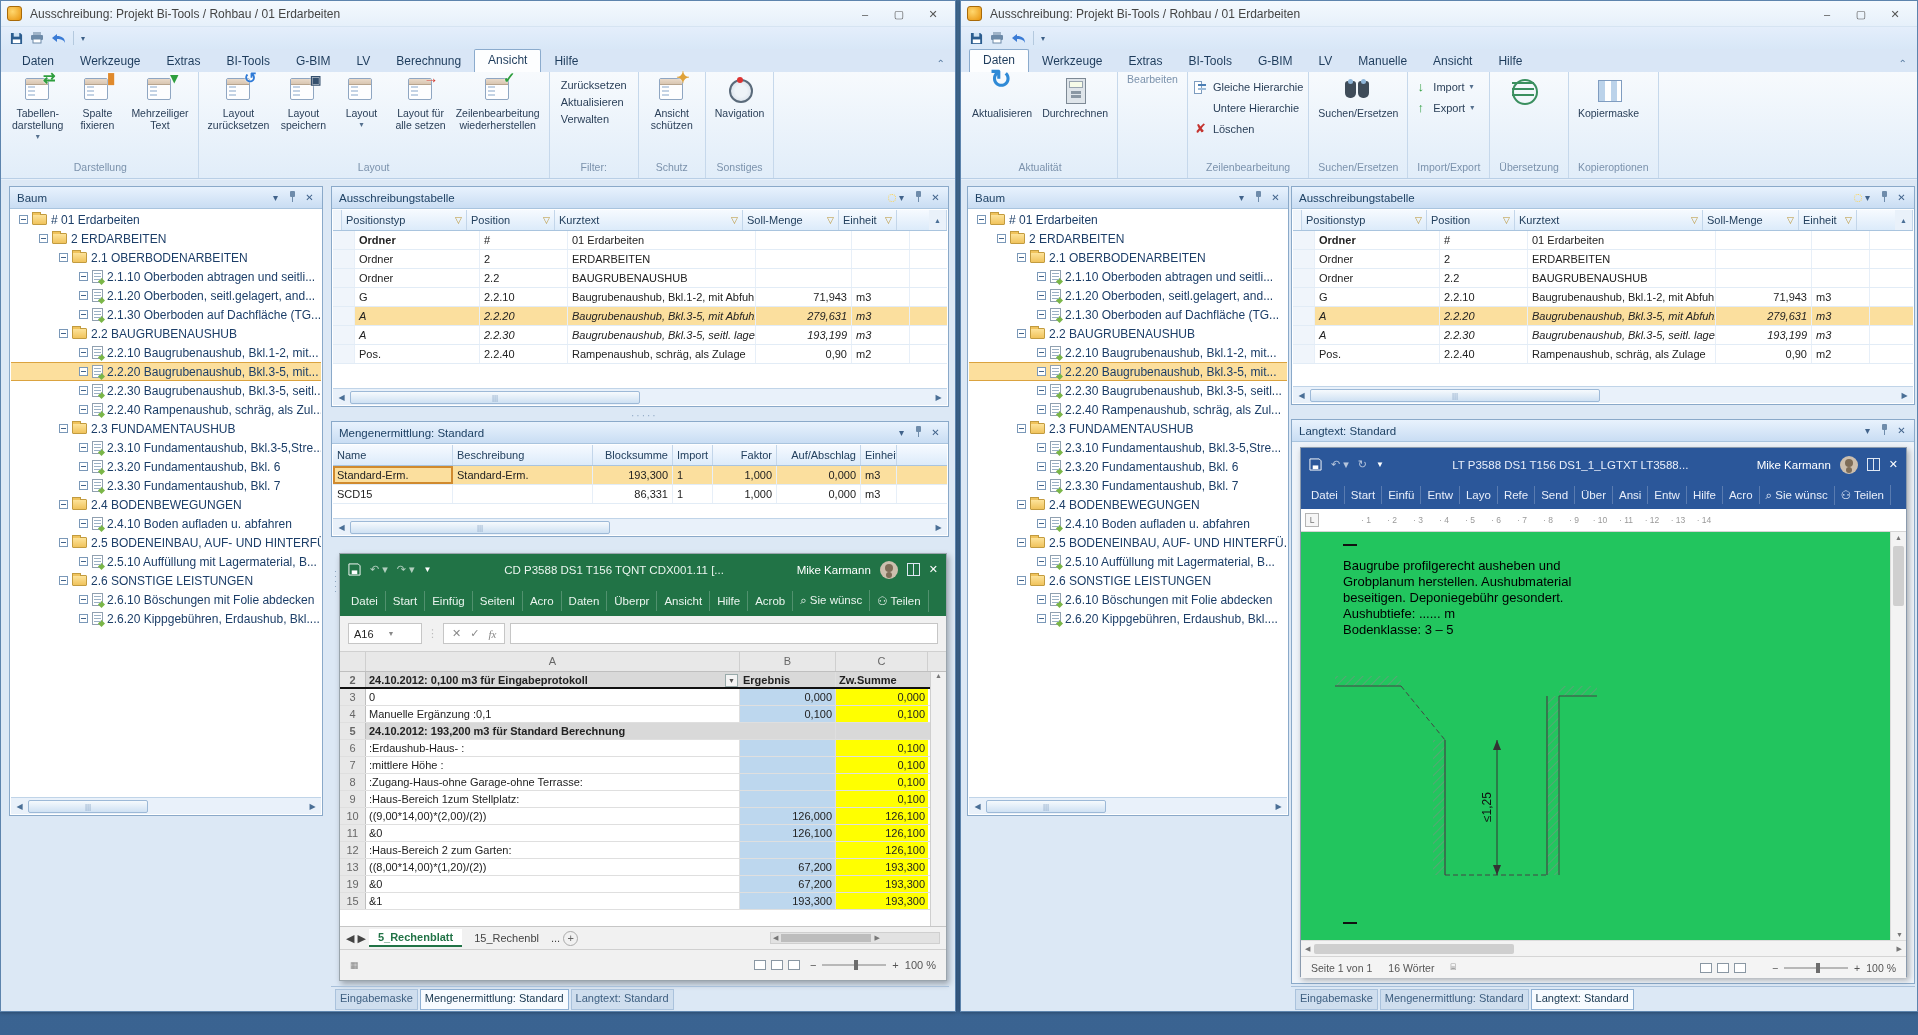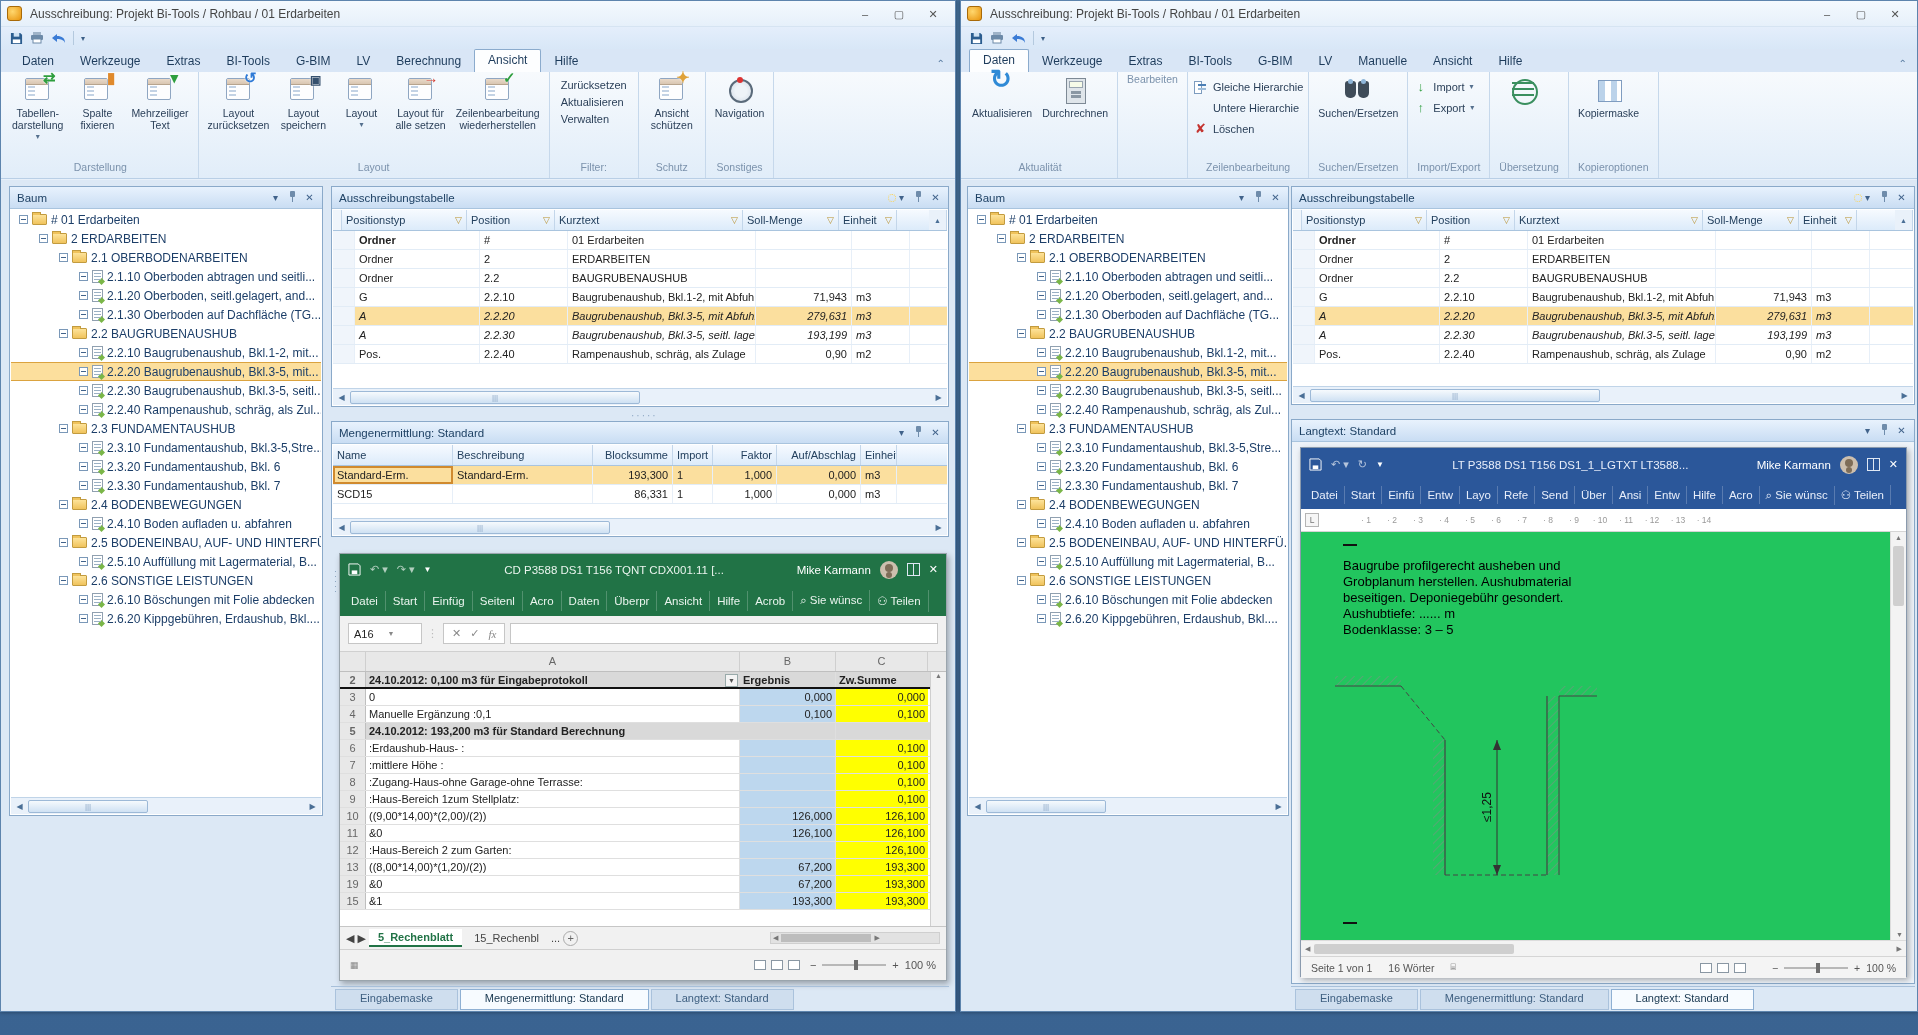--- a/index.html
+++ b/index.html
@@ -94,21 +94,21 @@
 .grow{display:flex;height:19px;border-bottom:1px solid #e2ecf6;background:#fff}
 .grow .gc{padding:0 4px;border-right:1px solid #e7eff8;overflow:hidden;white-space:nowrap;line-height:18px}
 .grow.osel{background:#fbdf9e}
 .grow .num{text-align:right}
 .ital{font-style:italic}
 .bold{font-weight:bold}
 .handle{background:#f0f5fb;border-right:1px solid #d5e2f0}
 .mcell-sel{outline:2px solid #d08a2e;outline-offset:-2px}
 .splitdots{position:absolute;font-size:10px;color:#8fa8c4;letter-spacing:2px}
 .docktabs{position:absolute;height:24px;border-top:1px solid #a8c0da;display:flex;gap:2px;padding:2px 0 0 4px;font-size:11px}
-.dtab{padding:2px 24px;border:1px solid #aac2dc;background:#cfdeee;color:#3e5f80;white-space:nowrap}
+.dtab{padding:2px 4px;border:1px solid #aac2dc;background:#cfdeee;color:#3e5f80;white-space:nowrap}
 .dtab.active{background:#f7fbff;color:#17364f;border-color:#8fb0d3}
 
 .xl{position:absolute;background:#f1f1f1;border:1px solid #9aa5ad;box-shadow:2px 3px 6px rgba(0,0,0,.3);font-size:11px}
 .xl-title{height:31px;background:#217346;color:#fff;display:flex;align-items:center;padding:0 8px;gap:9px;font-size:11.5px}
 .xl-title .t{flex:1;text-align:center;white-space:nowrap;overflow:hidden;color:#eaf4ee}
 .xl-ribbon{height:31px;background:#217346;display:flex;align-items:center;color:#eaf4ee;font-size:11.5px;padding:0 4px}
 .xl-ribbon .rt{padding:4px 7px;border-right:1px solid rgba(255,255,255,.22);white-space:nowrap}
 .xl-formula{height:36px;display:flex;align-items:center;gap:5px;padding:0 8px;background:#f1f1f1;border-bottom:1px solid #d0d0d0}
 .namebox{width:74px;height:21px;background:#fff;border:1px solid #c6c6c6;display:flex;align-items:center;padding:0 5px;gap:14px}
 .fxbtns{display:flex;gap:9px;background:#fff;border:1px solid #c6c6c6;height:21px;align-items:center;padding:0 8px;color:#888}

